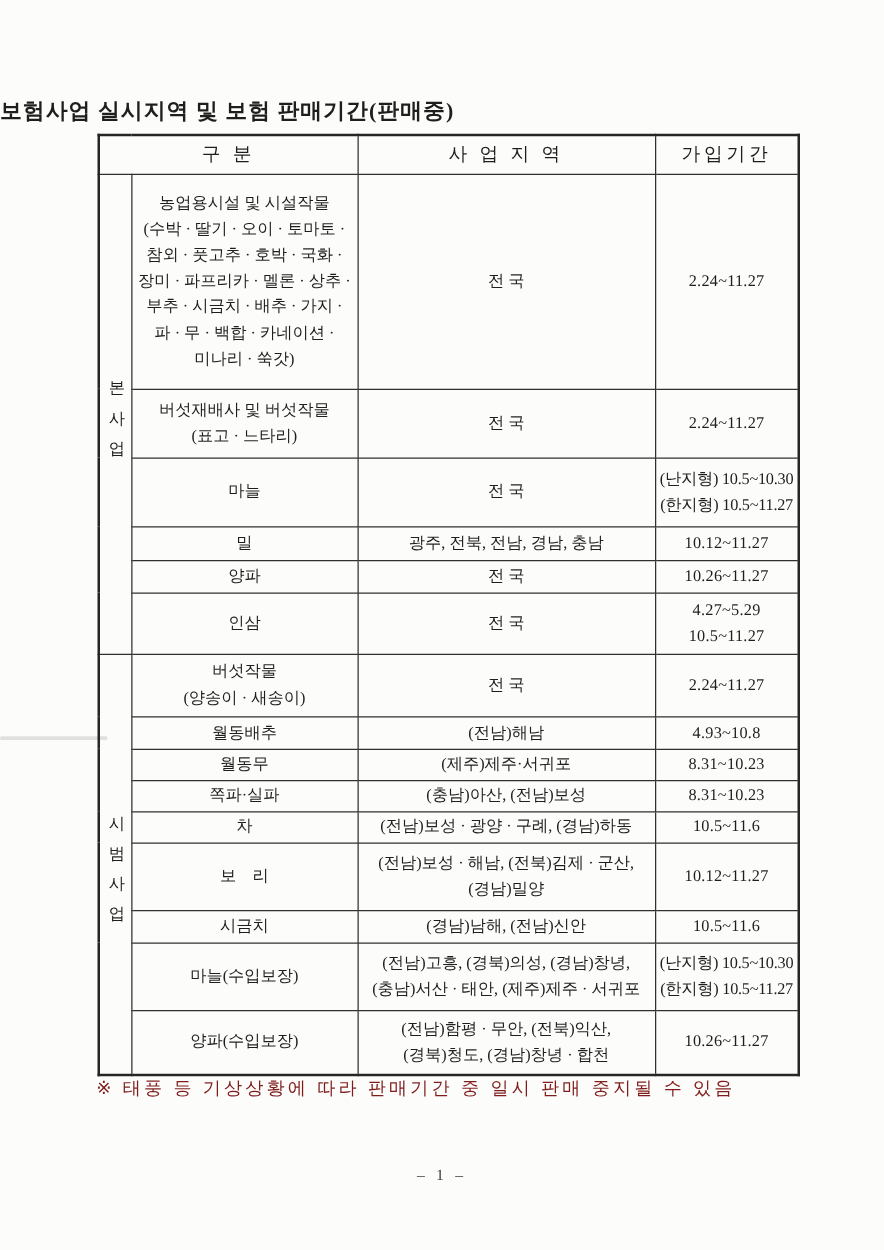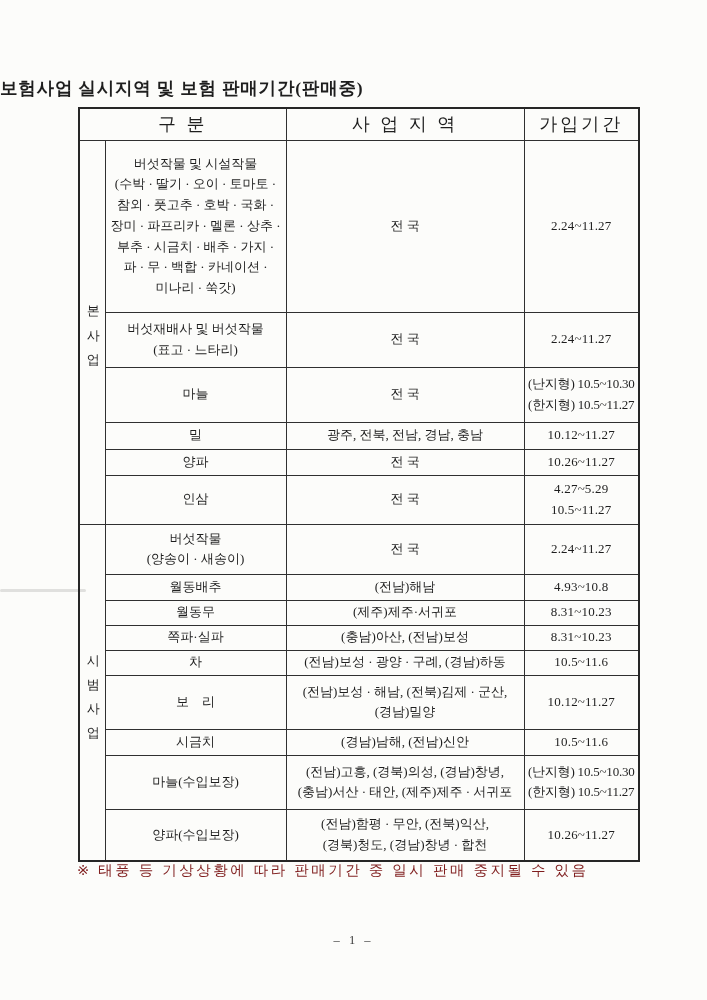--- a/index.html
+++ b/index.html
@@ -46,21 +46,21 @@
     vertical-align: middle;
     font-size: 13px;
     line-height: 1.6;
     font-weight: normal;
     white-space: pre-line;
     padding: 1px 3px;
     overflow: hidden;
   }
   .main-table th {
     letter-spacing: 3px;
-    font-size: 18px;
+    font-size: 15px;
   }
   .group-label {
     writing-mode: vertical-rl;
     text-orientation: upright;
     letter-spacing: 11px;
     font-size: 13.5px;
     padding: 0;
     line-height: 1;
   }
   .period-cell {
@@ -123,21 +123,21 @@
       <tr style="height:31px">
         <th colspan="2">구 분</th>
         <th>사 업 지 역</th>
         <th>가입기간</th>
       </tr>
     </thead>
     <tbody>
 
       <tr style="height:172px">
         <td rowspan="6" class="group-label">본사업</td>
-        <td>버섯작물 및 시설작물
+        <td>농업용시설 및 시설작물
 (수박 · 딸기 · 오이 · 토마토 ·
 참외 · 풋고추 · 호박 · 국화 ·
 장미 · 파프리카 · 멜론 · 상추 ·
 부추 · 시금치 · 배추 · 가지 ·
 파 · 무 · 백합 · 카네이션 ·
 미나리 · 쑥갓)</td>
         <td>전 국</td>
         <td class="period-cell">2.24~11.27</td>
       </tr>
       <tr style="height:55px">

